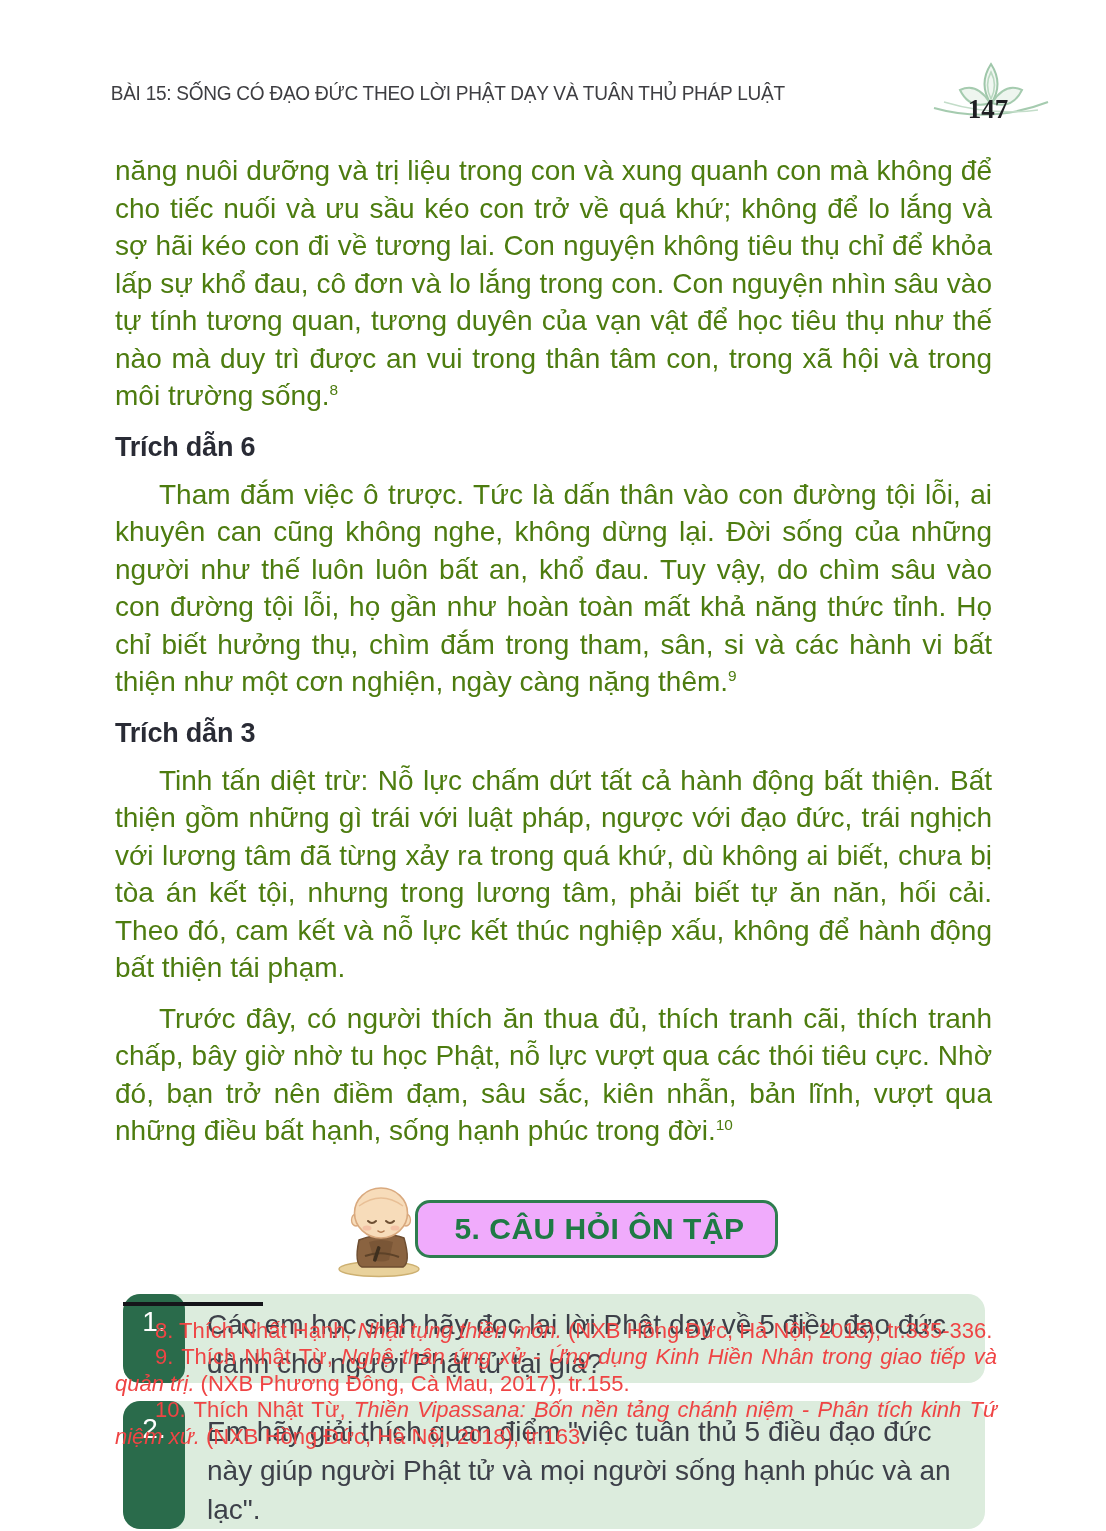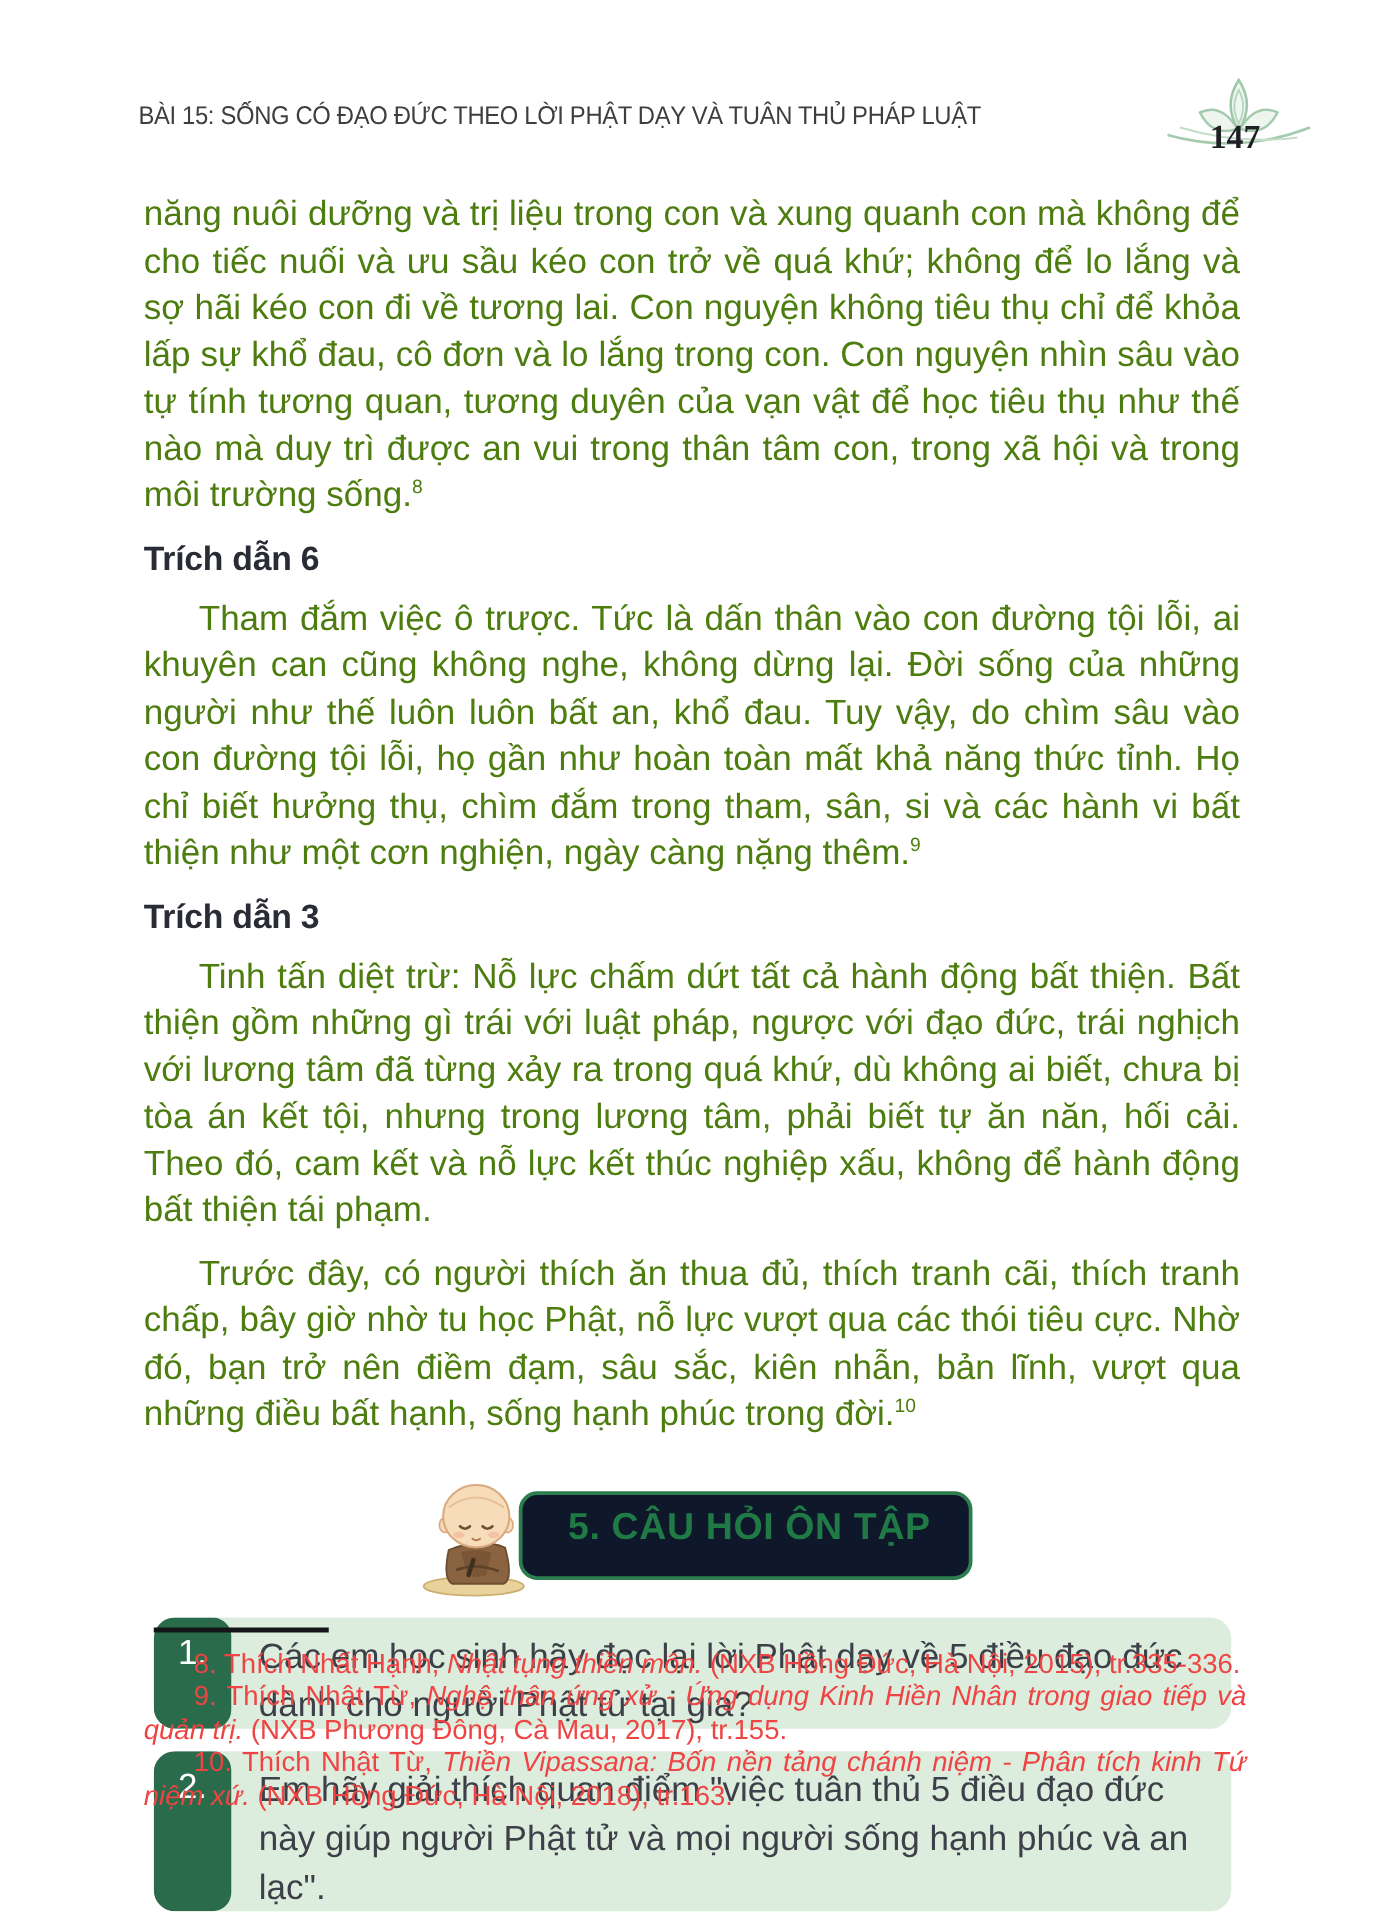--- a/index.html
+++ b/index.html
@@ -33,22 +33,22 @@
   .para sup{font-size:0.55em;line-height:0;}
   .quote-heading{
     font-size:27px;font-weight:bold;color:#292b35;margin:17px 0 13px 0;letter-spacing:-0.2px;
   }
 
   
   .badge-row{display:flex;justify-content:center;margin:30px 0 10px 0;}
   .badge-wrap{display:flex;align-items:center;position:relative;}
   .monk{width:102px;height:98px;margin-right:-16px;position:relative;z-index:2;}
   .badge-pill{
-    border:3.5px solid #2e7d4f;border-radius:15px;background:#0f172a;
-    padding:9px 30px 22px 36px;font-size:30px;font-weight:bold;color:#1f7a45;
+    border:3.5px solid #2e7d4f;border-radius:15px;background:#f0abfc;
+    padding:9px 30px 9px 36px;font-size:30px;font-weight:bold;color:#1f7a45;
     letter-spacing:.5px;white-space:nowrap;
   }
 
   
   .qbox{
     display:flex;align-items:stretch;border-radius:17px;overflow:hidden;
     background:#dcecdd;margin:16px 0 18px 8px;width:862px;box-sizing:border-box;
   }
   .qtab{
     flex:0 0 62px;background:#2a6b4b;color:#ffffff;font-size:28px;

